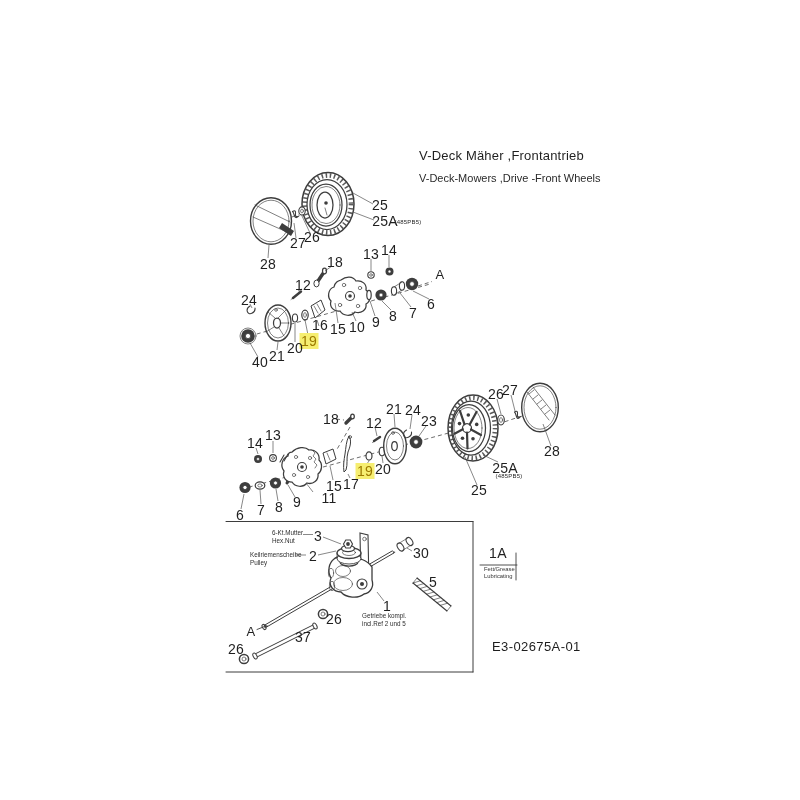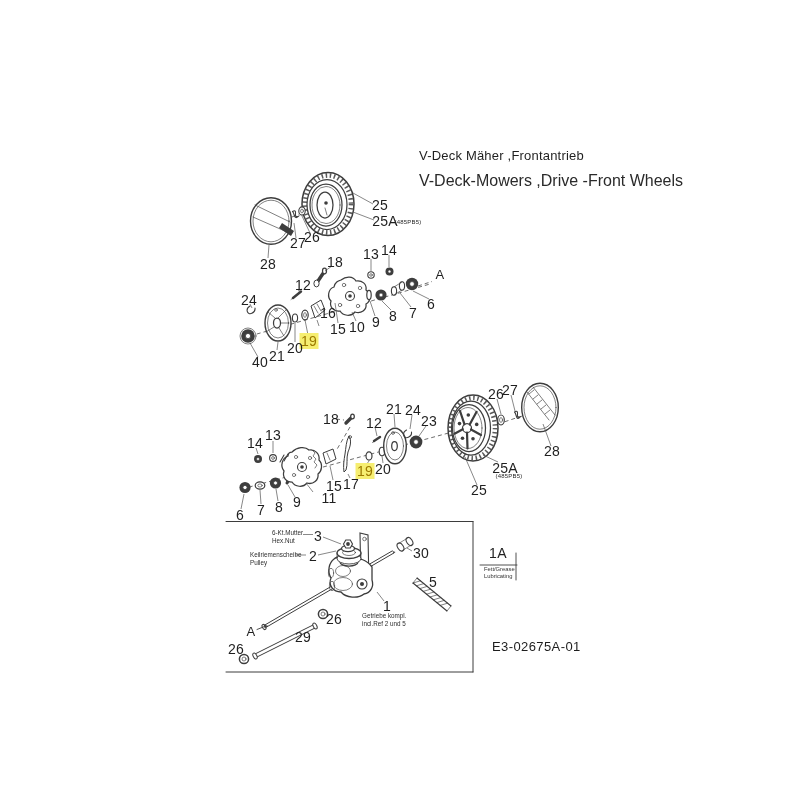--- a/index.html
+++ b/index.html
@@ -8,21 +8,21 @@
   svg{position:absolute;left:0;top:0;color:var(--line,#3d3d3d);}
   .ln{stroke:var(--line,#3d3d3d);fill:none;stroke-width:1.1;stroke-linecap:round;}
   .thin{stroke-width:.65;}
   .w{fill:#fff;stroke:var(--line,#3d3d3d);stroke-width:1.25;}
   .dk{fill:var(--line,#3d3d3d);stroke:none;}
   .dash{stroke:var(--line,#3d3d3d);fill:none;stroke-width:.75;stroke-dasharray:4 3;}
   .tread{fill:none;stroke:var(--line,#3d3d3d);stroke-width:4.6;stroke-dasharray:1.5 2.6;opacity:.85;}
   .ldr{stroke:#555;fill:none;stroke-width:.7;}
   .title-block{position:absolute;left:419px;top:148px;color:#1f1f1f;}
   .title-line1{font-size:13px;letter-spacing:.2px;}
-  .title-line2{font-size:16px;margin-top:9px;color:#2a2a2a;}
+  .title-line2{font-size:11px;margin-top:9px;color:#2a2a2a;}
   .part-label{position:absolute;transform:translate(-50%,-50%);font-size:14px;color:#1f1f1f;
               white-space:nowrap;letter-spacing:.2px;}
   .part-label.hl{background:var(--highlight-bg,#f6ee71);color:var(--highlight-text,#9c7a00);padding:0 1.5px;}
   .callout{position:absolute;font-size:6.3px;line-height:1.3;color:#2e2e2e;white-space:nowrap;}
   .legend{position:absolute;left:479px;top:545px;width:38px;text-align:center;color:#222;}
   .legend .ref{font-size:14px;letter-spacing:.5px;}
   .legend .note{font-size:5.8px;line-height:1.25;text-align:left;padding-left:5px;margin-top:5px;color:#333;}
   .drawing-number{position:absolute;left:492px;top:639px;font-size:13px;letter-spacing:.4px;color:#1d1d1d;}
 </style>
 </head>
@@ -336,21 +336,21 @@
       <span class="part-label" style="left: 335px; top: 262px;">18</span>
       <span class="part-label" style="left: 440px; top: 274px; font-size: 13px;">A</span>
       <span class="part-label" style="left: 303px; top: 285px;">12</span>
       <span class="part-label" style="left: 249px; top: 300px;">24</span>
       <span class="part-label" style="left: 431px; top: 304px;">6</span>
       <span class="part-label" style="left: 413px; top: 313px;">7</span>
       <span class="part-label" style="left: 393px; top: 316px;">8</span>
       <span class="part-label" style="left: 376px; top: 322px;">9</span>
       <span class="part-label" style="left: 357px; top: 327px;">10</span>
       <span class="part-label" style="left: 338px; top: 329px;">15</span>
-      <span class="part-label" style="left: 320px; top: 313px; margin-left: 8px;">16</span>
+      <span class="part-label" style="left: 320px; top: 325px;">16</span>
       <span class="part-label hl" style="left: 309px; top: 341px;">19</span>
       <span class="part-label" style="left: 295px; top: 348px;">20</span>
       <span class="part-label" style="left: 277px; top: 356px;">21</span>
       <span class="part-label" style="left: 260px; top: 362px;">40</span>
       <span class="part-label" style="left: 331px; top: 419px;">18</span>
       <span class="part-label" style="left: 374px; top: 423px;">12</span>
       <span class="part-label" style="left: 394px; top: 409px;">21</span>
       <span class="part-label" style="left: 413px; top: 410px;">24</span>
       <span class="part-label" style="left: 429px; top: 421px;">23</span>
       <span class="part-label" style="left: 273px; top: 435px;">13</span>
@@ -369,21 +369,21 @@
       <span class="part-label" style="left: 552px; top: 451px;">28</span>
       <span class="part-label" style="left: 505px; top: 468px;">25A</span>
       <span class="part-label" style="left: 509px; top: 476px; font-size: 6px;">(485PB5)</span>
       <span class="part-label" style="left: 479px; top: 490px;">25</span>
       <span class="part-label" style="left: 318px; top: 536px;">3</span>
       <span class="part-label" style="left: 313px; top: 556px;">2</span>
       <span class="part-label" style="left: 421px; top: 553px;">30</span>
       <span class="part-label" style="left: 433px; top: 582px;">5</span>
       <span class="part-label" style="left: 387px; top: 606px;">1</span>
       <span class="part-label" style="left: 334px; top: 619px;">26</span>
-      <span class="part-label" style="left: 303px; top: 637px;">29</span>
+      <span class="part-label" style="left: 303px; top: 637px;">37</span>
       <span class="part-label" style="left: 251px; top: 631px; font-size: 13px;">A</span>
       <span class="part-label" style="left: 236px; top: 649px;">26</span>
     </div>
 
   <div class="callout" style="left:272px;top:529px">
     <div>6-Kt.Mutter</div>
     <div>Hex.Nut</div>
   </div>
   <div class="callout" style="left:250px;top:551px">
     <div>Keilriemenscheibe</div>

